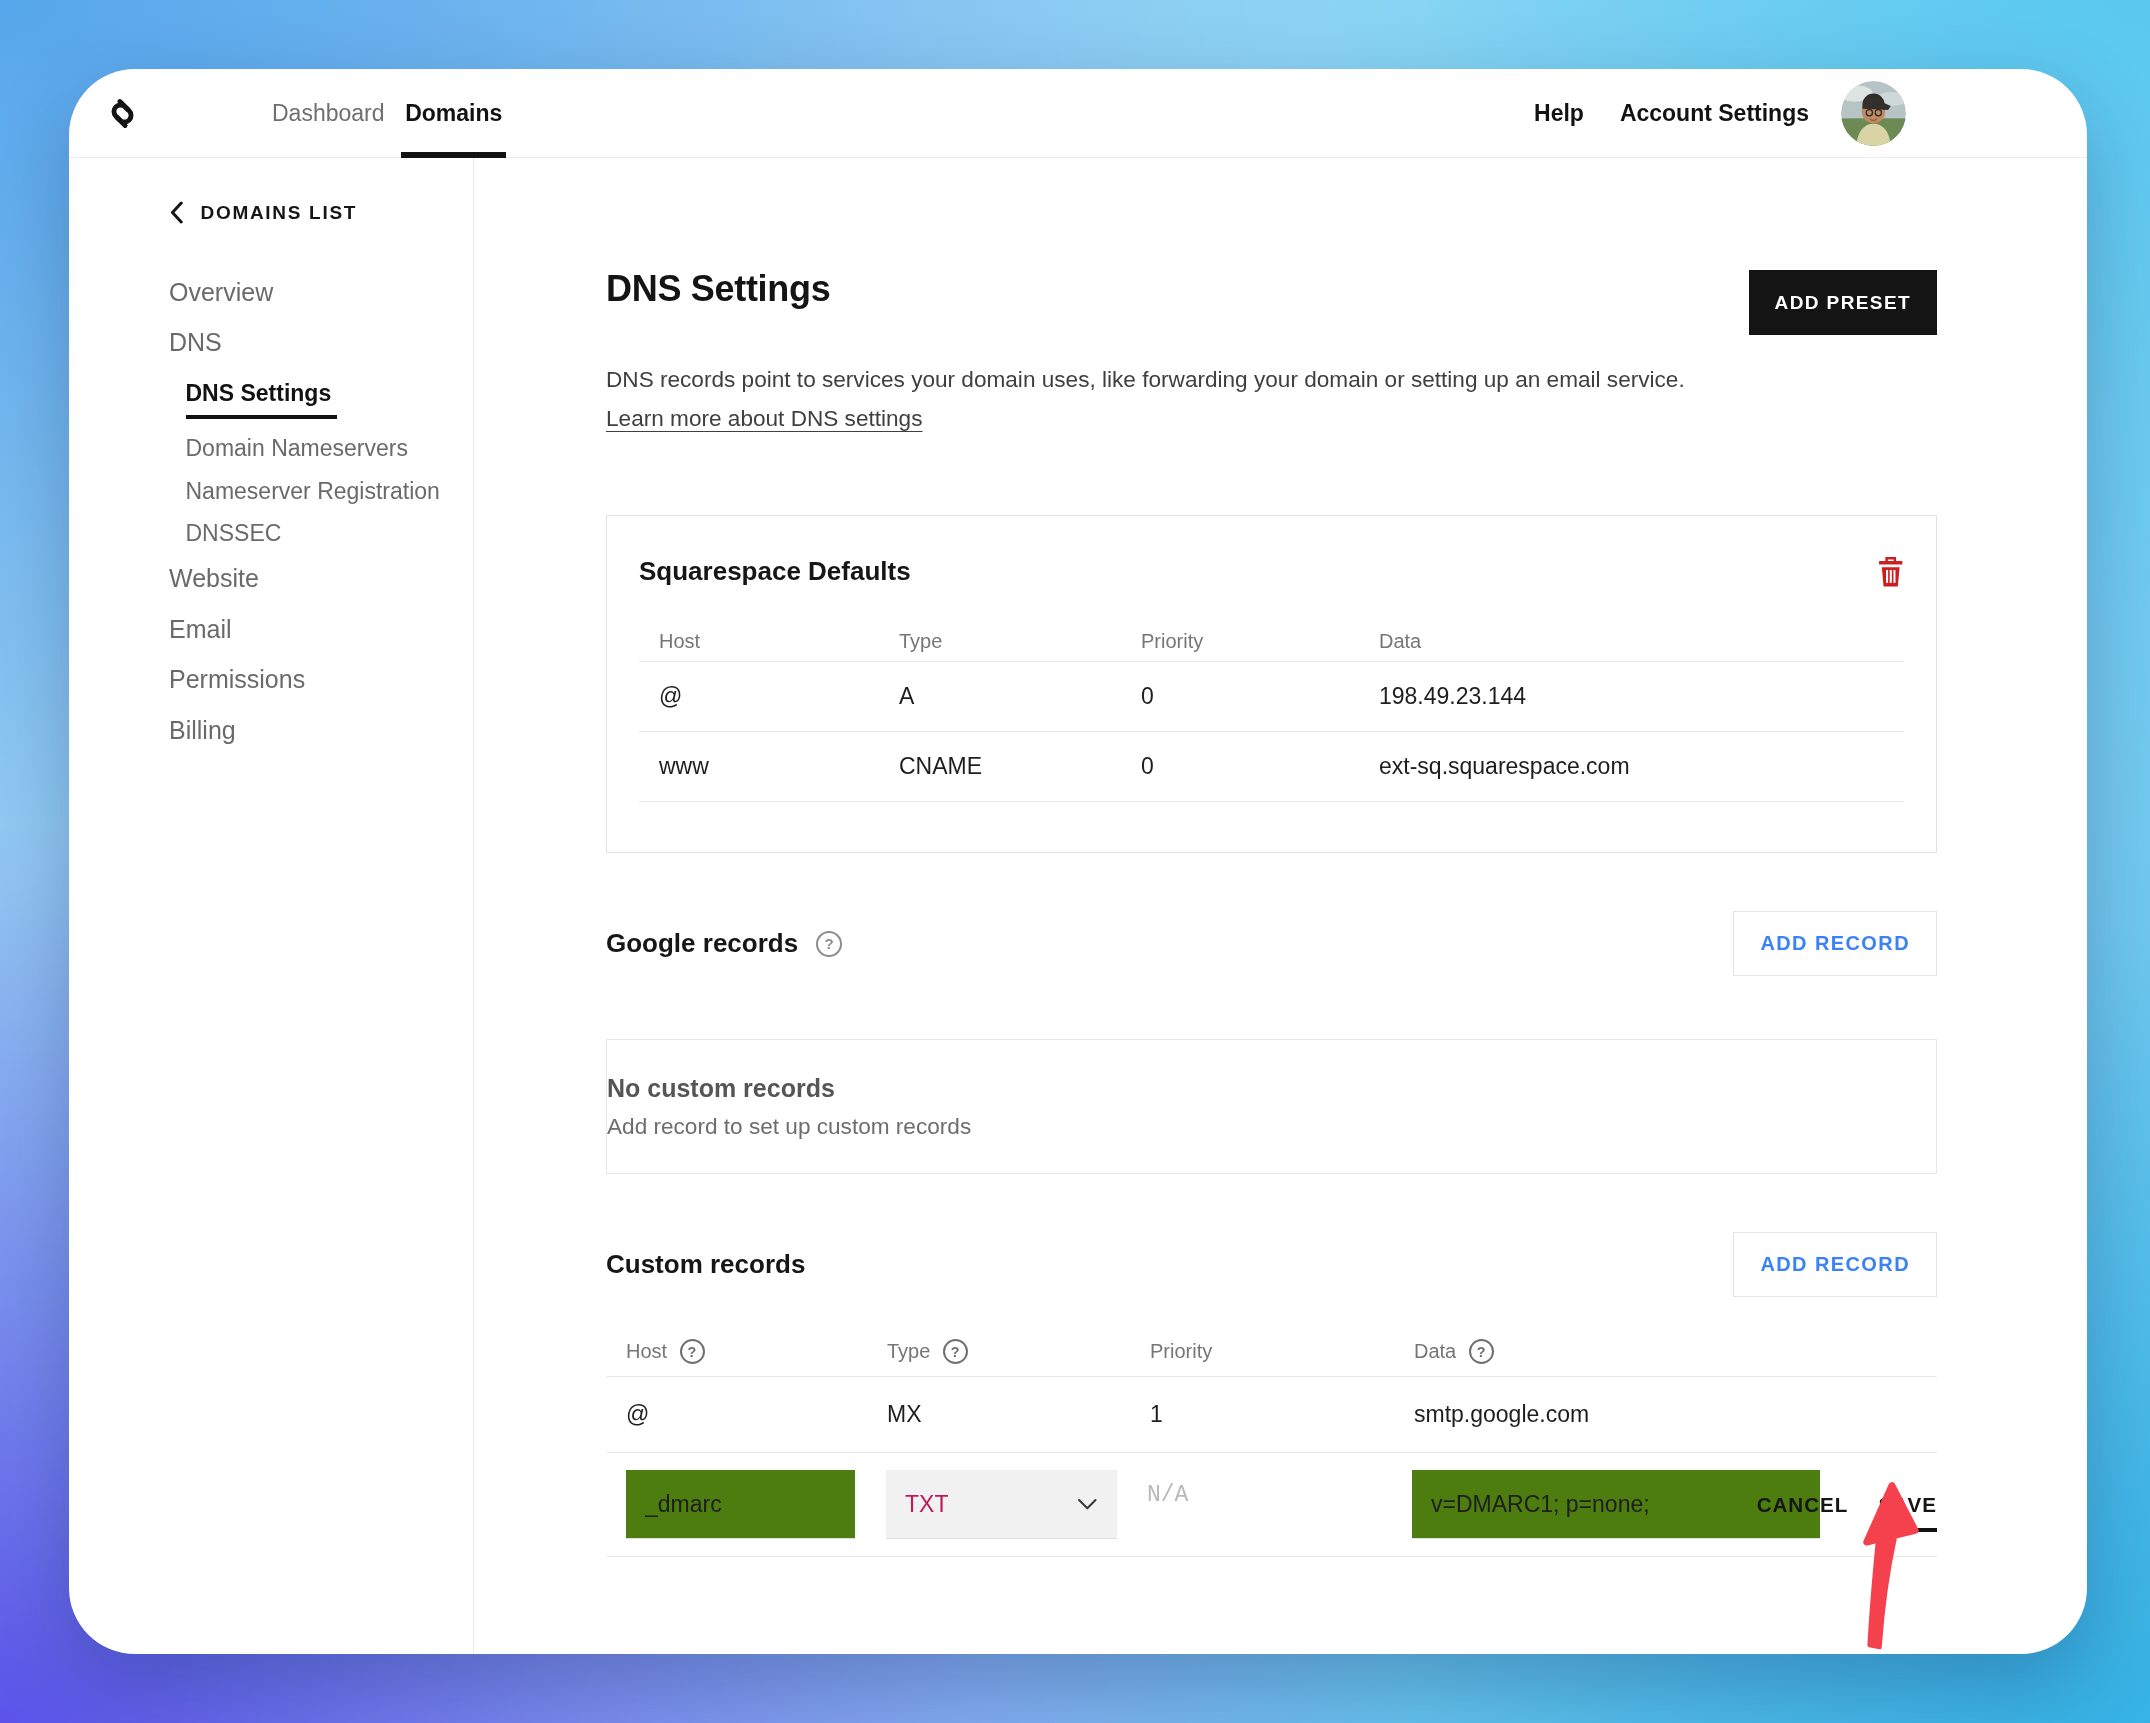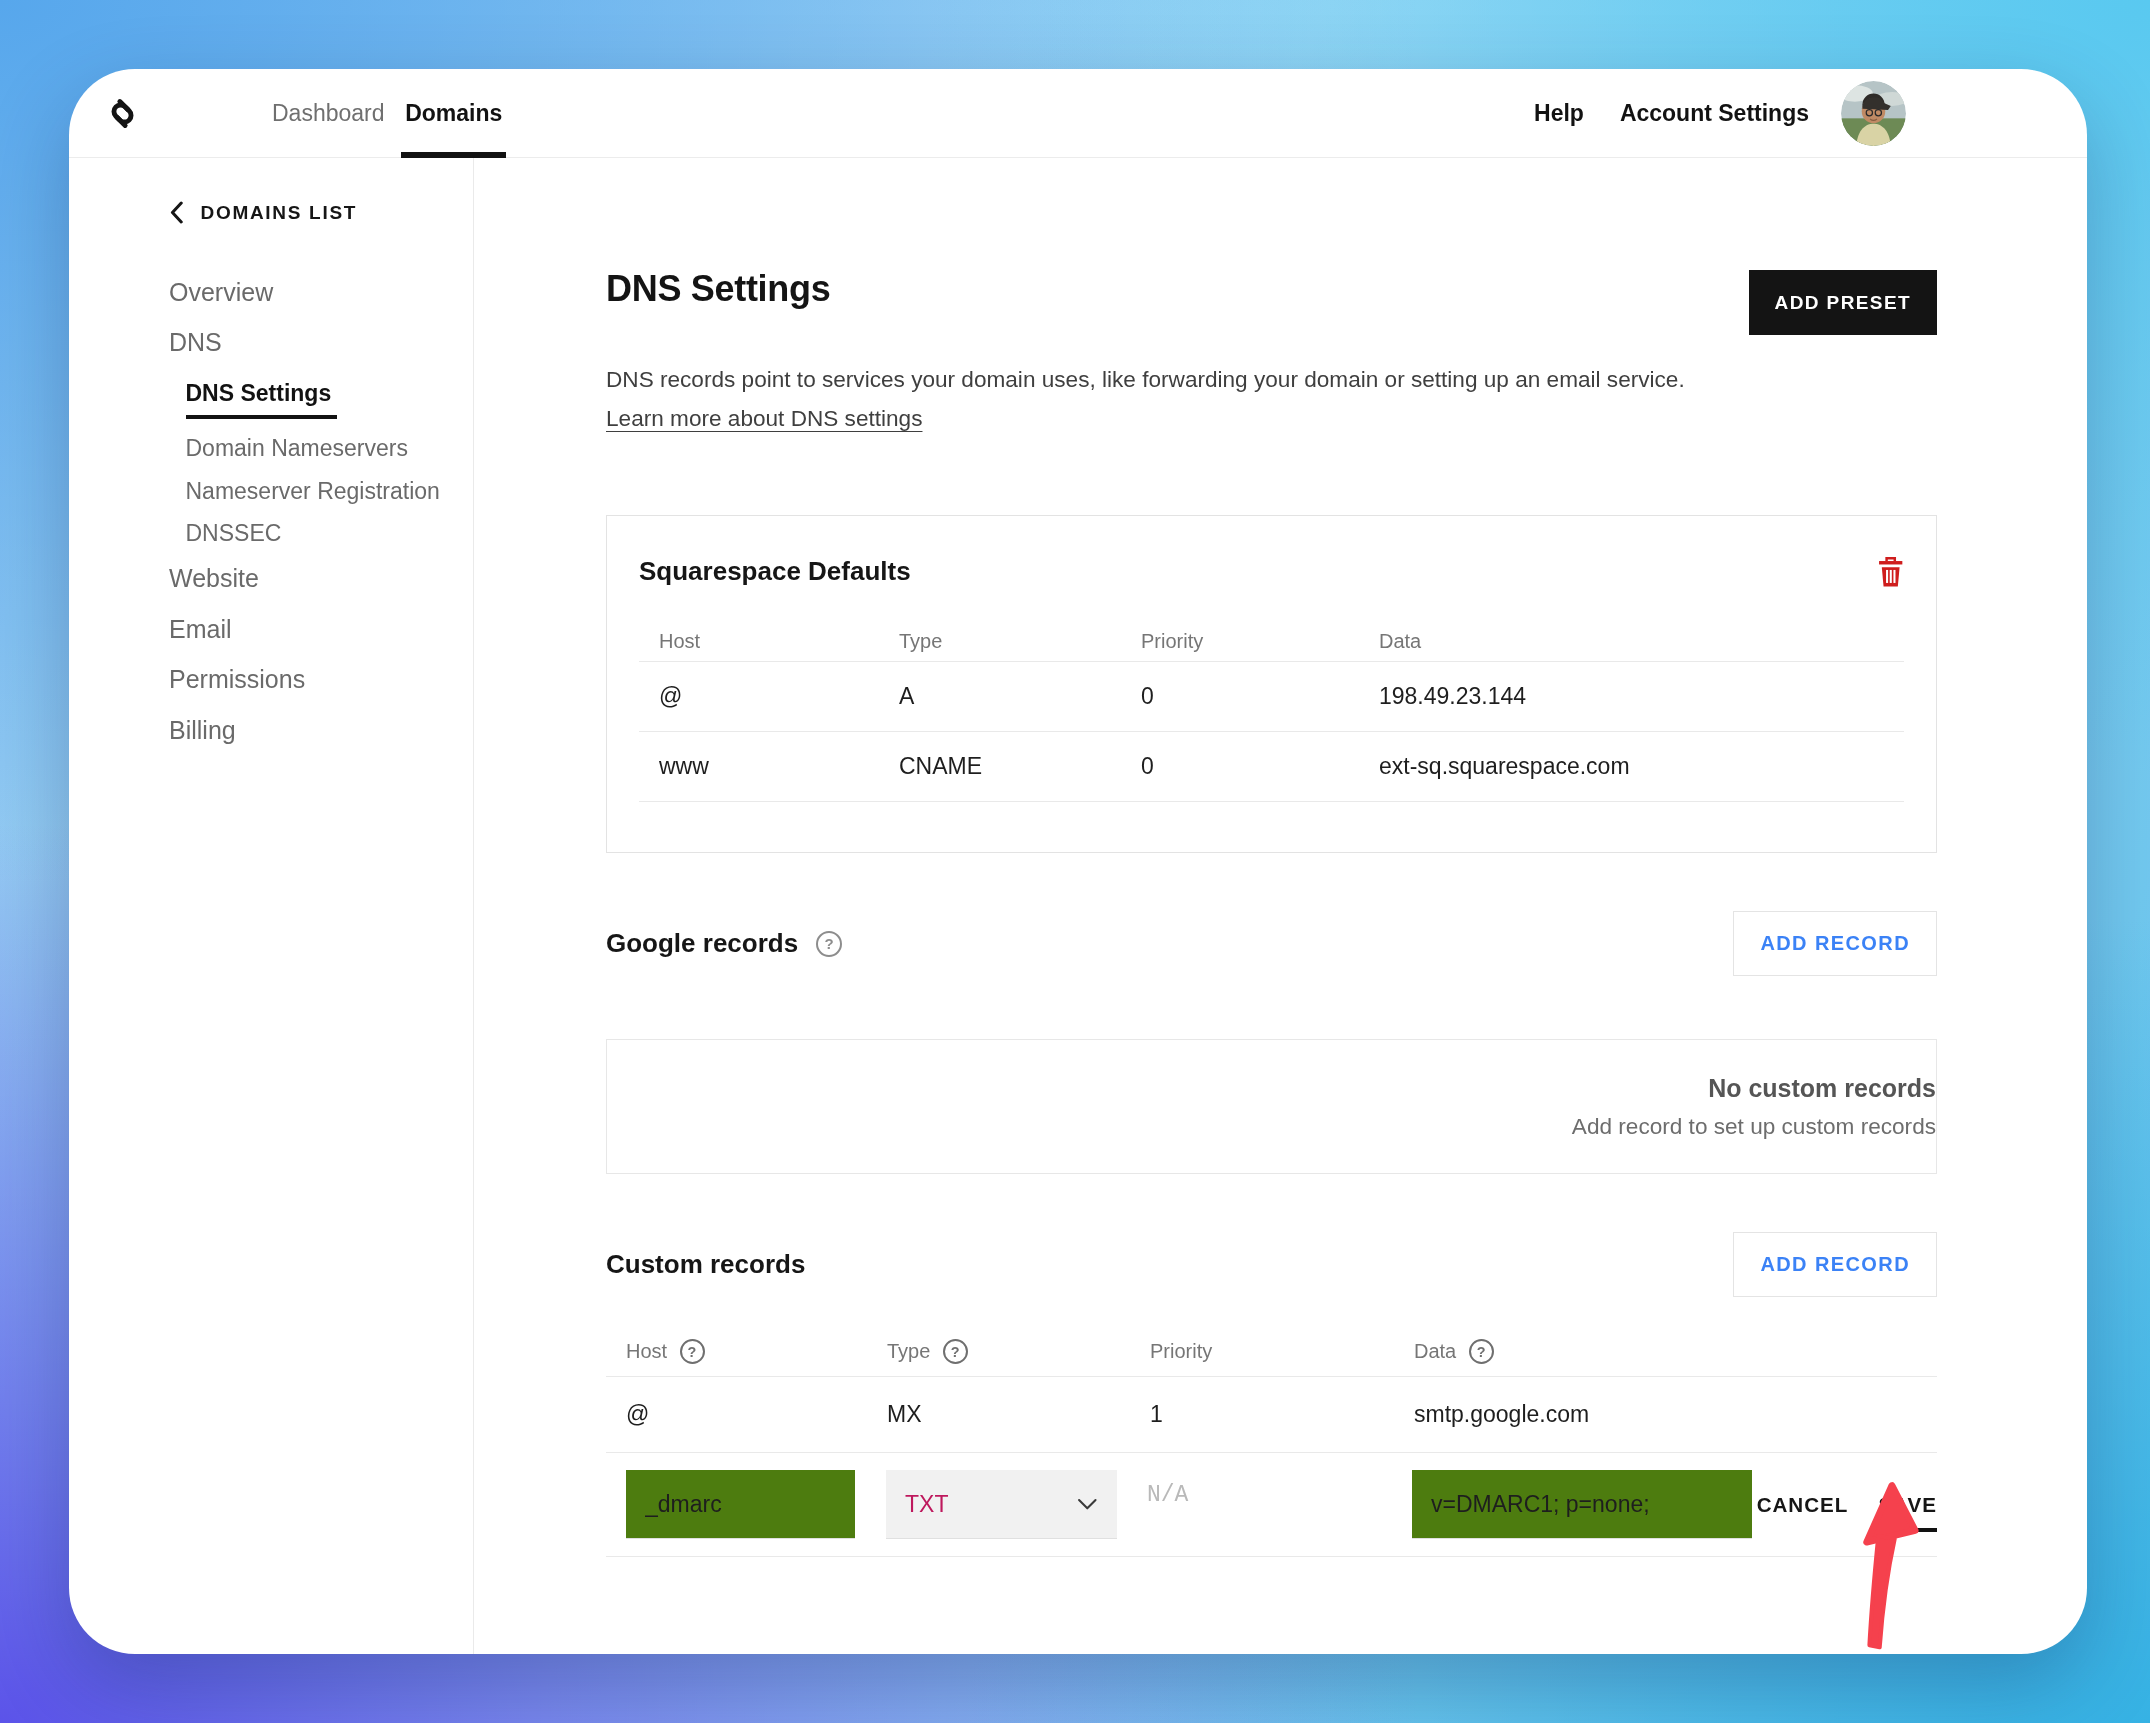--- a/index.html
+++ b/index.html
@@ -71,37 +71,37 @@
   .section-head{margin-top:58px;display:flex;align-items:center;justify-content:space-between;height:65px;}
   .section-title-wrap{display:flex;align-items:center;gap:18px;}
   .section-title{margin:0;font-size:26px;font-weight:700;color:#161616;}
   .q-icon{width:26px;height:26px;border:2.1px solid #8d8d8d;border-radius:50%;box-sizing:border-box;
     color:#8d8d8d;font-size:15px;font-weight:700;display:inline-flex;align-items:center;justify-content:center;cursor:pointer;}
   .q-icon.small{width:25px;height:25px;font-size:14.4px;border-width:2.1px;color:#6f6f6f;border-color:#6f6f6f;}
   .btn-ghost{background:#fff;border:1.4px solid #e4e4e4;color:#3b82f6;font-family:inherit;font-size:20px;
     font-weight:600;letter-spacing:1.4px;height:65px;padding:0 26px;cursor:pointer;}
 
   .empty-box{margin-top:63px;border:1.4px solid #e7e7e7;height:135px;box-sizing:border-box;display:flex;
-    flex-direction:column;align-items:flex-end;justify-content:center;gap:11px;}
+    flex-direction:column;align-items:flex-start;justify-content:center;gap:11px;}
   .empty-title{font-size:25px;font-weight:700;color:#555;}
   .empty-sub{font-size:22.6px;color:#6d6d6d;}
 
   .tbl-custom{margin-top:30px;}
 
   
   .editor-row{display:grid;grid-template-columns:261px 263px 264px 357px 1fr;align-items:center;height:103px;
     border-bottom:1.4px solid #e9e9e9;}
   .field{height:69px;background:#4d7c0f;border:none;border-bottom:1.4px solid #e0e0e0;box-sizing:border-box;
     font-family:inherit;font-size:23px;color:#1e1e1e;padding:0 19px;outline:none;}
   .host-field{width:229px;margin-left:20px;}
   .type-select{width:231px;margin-left:19px;height:69px;background:#f1f1f1;border-bottom:1.4px solid #e0e0e0;
     box-sizing:border-box;display:flex;align-items:center;justify-content:space-between;padding:0 19px;
     font-size:23px;color:#be185d;cursor:pointer;}
   .na-text{padding-left:17px;font-size:23px;color:#b9b9b9;transform:translateY(-9.6px);font-family:Liberation Mono, monospace;}
-  .data-field{width:340px;margin-left:18px;}
+  .data-field{width:408px;margin-left:18px;}
   .editor-actions{display:flex;align-items:center;justify-content:flex-end;gap:30px;}
   .txt-btn{background:none;border:none;font-family:inherit;font-size:20.6px;font-weight:700;letter-spacing:1px;
     color:#161616;cursor:pointer;padding:0;}
   .save-btn{border-bottom:4.8px solid #121212;padding-bottom:11px;margin-bottom:-16px;}
 
   .annot-arrow{position:absolute;left:1851px;top:1481px;pointer-events:none;}
 </style>
 </head>
 <body>
 

